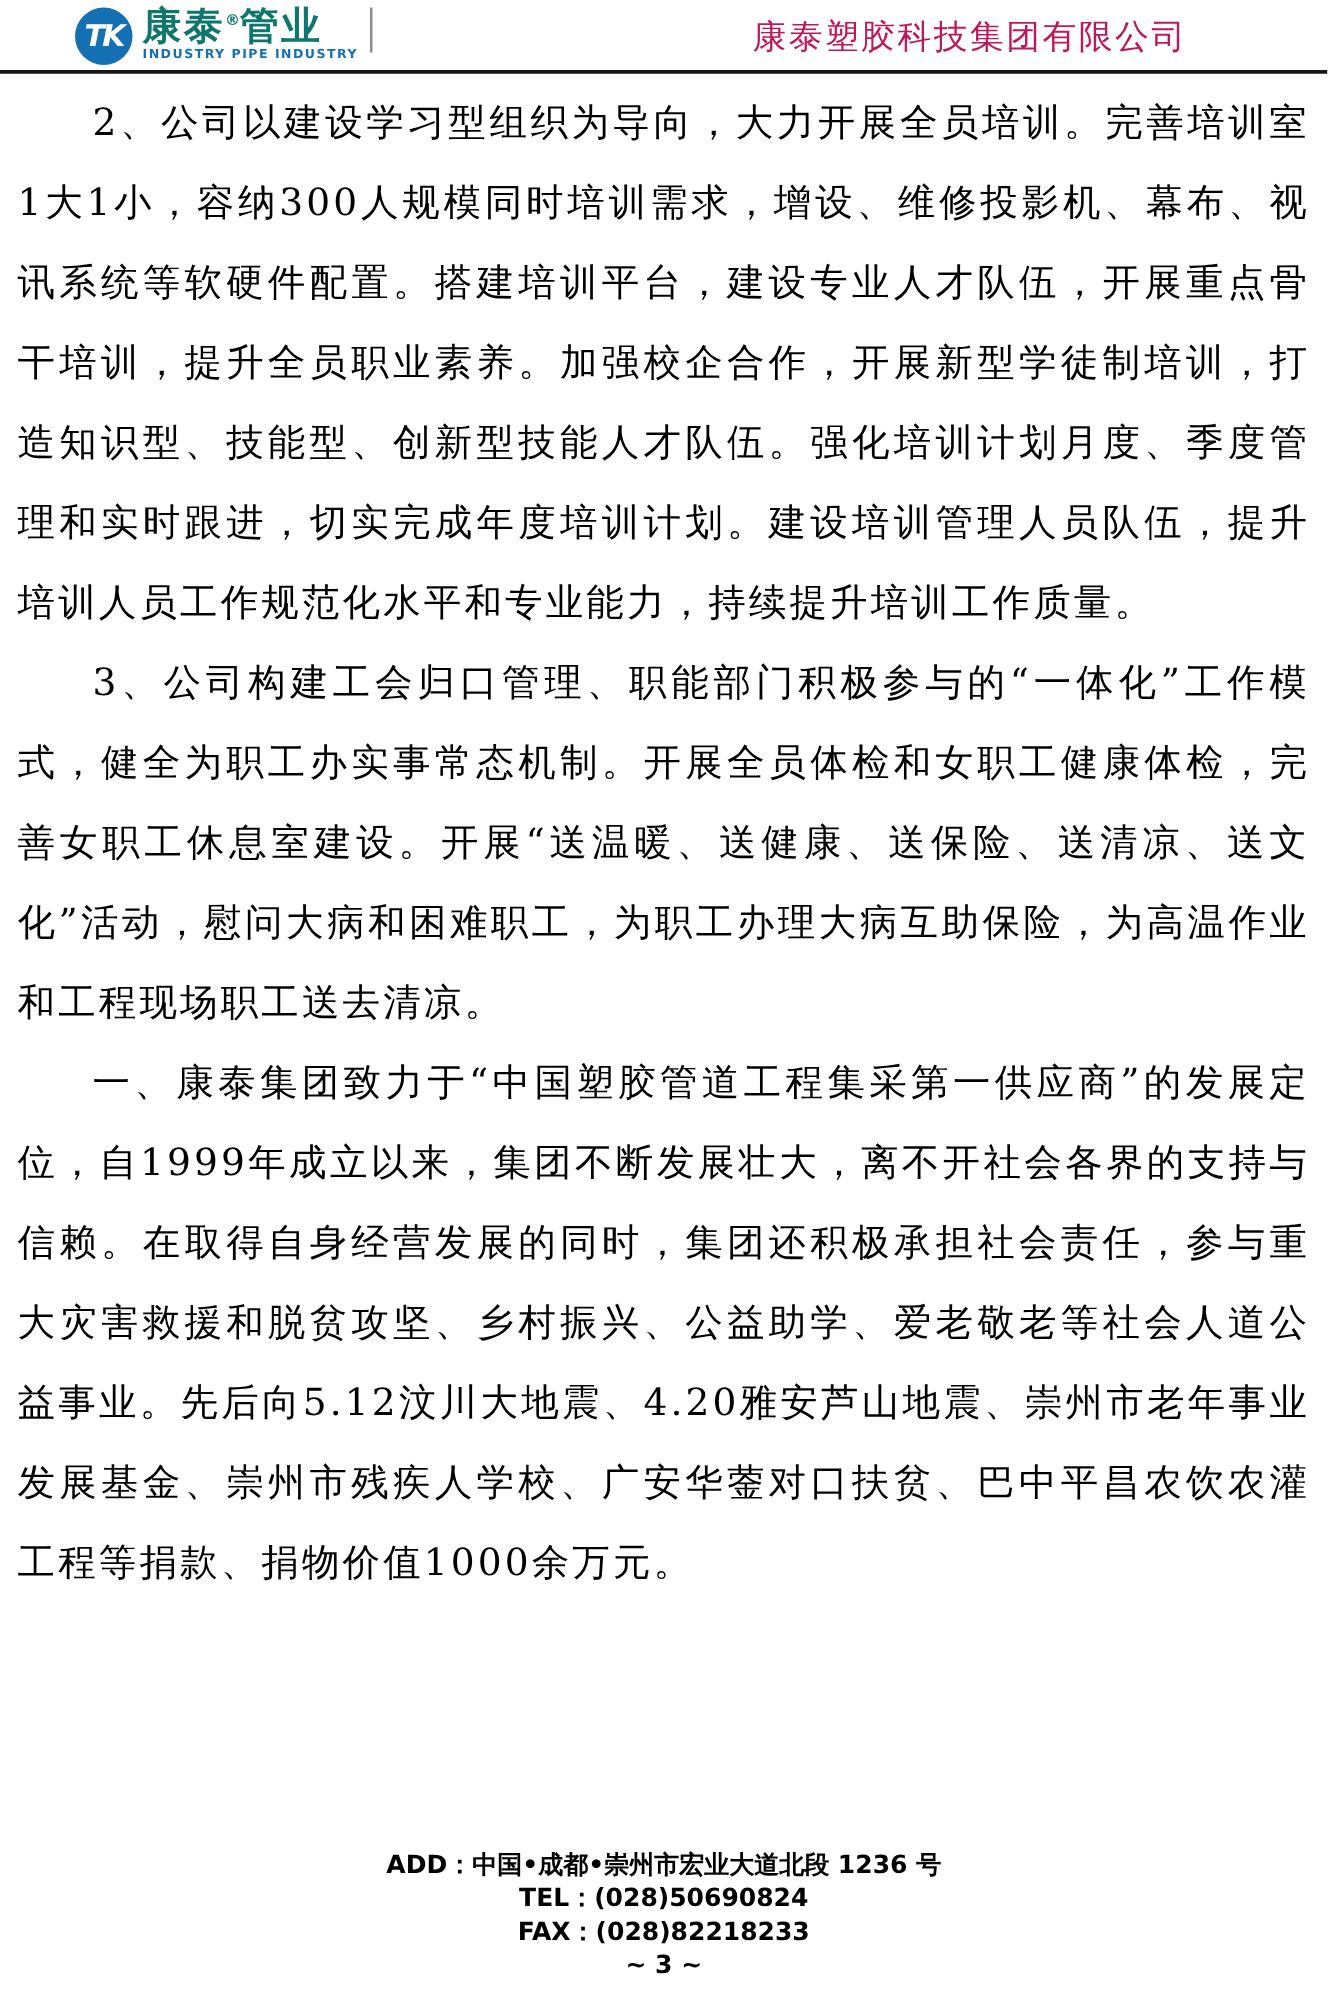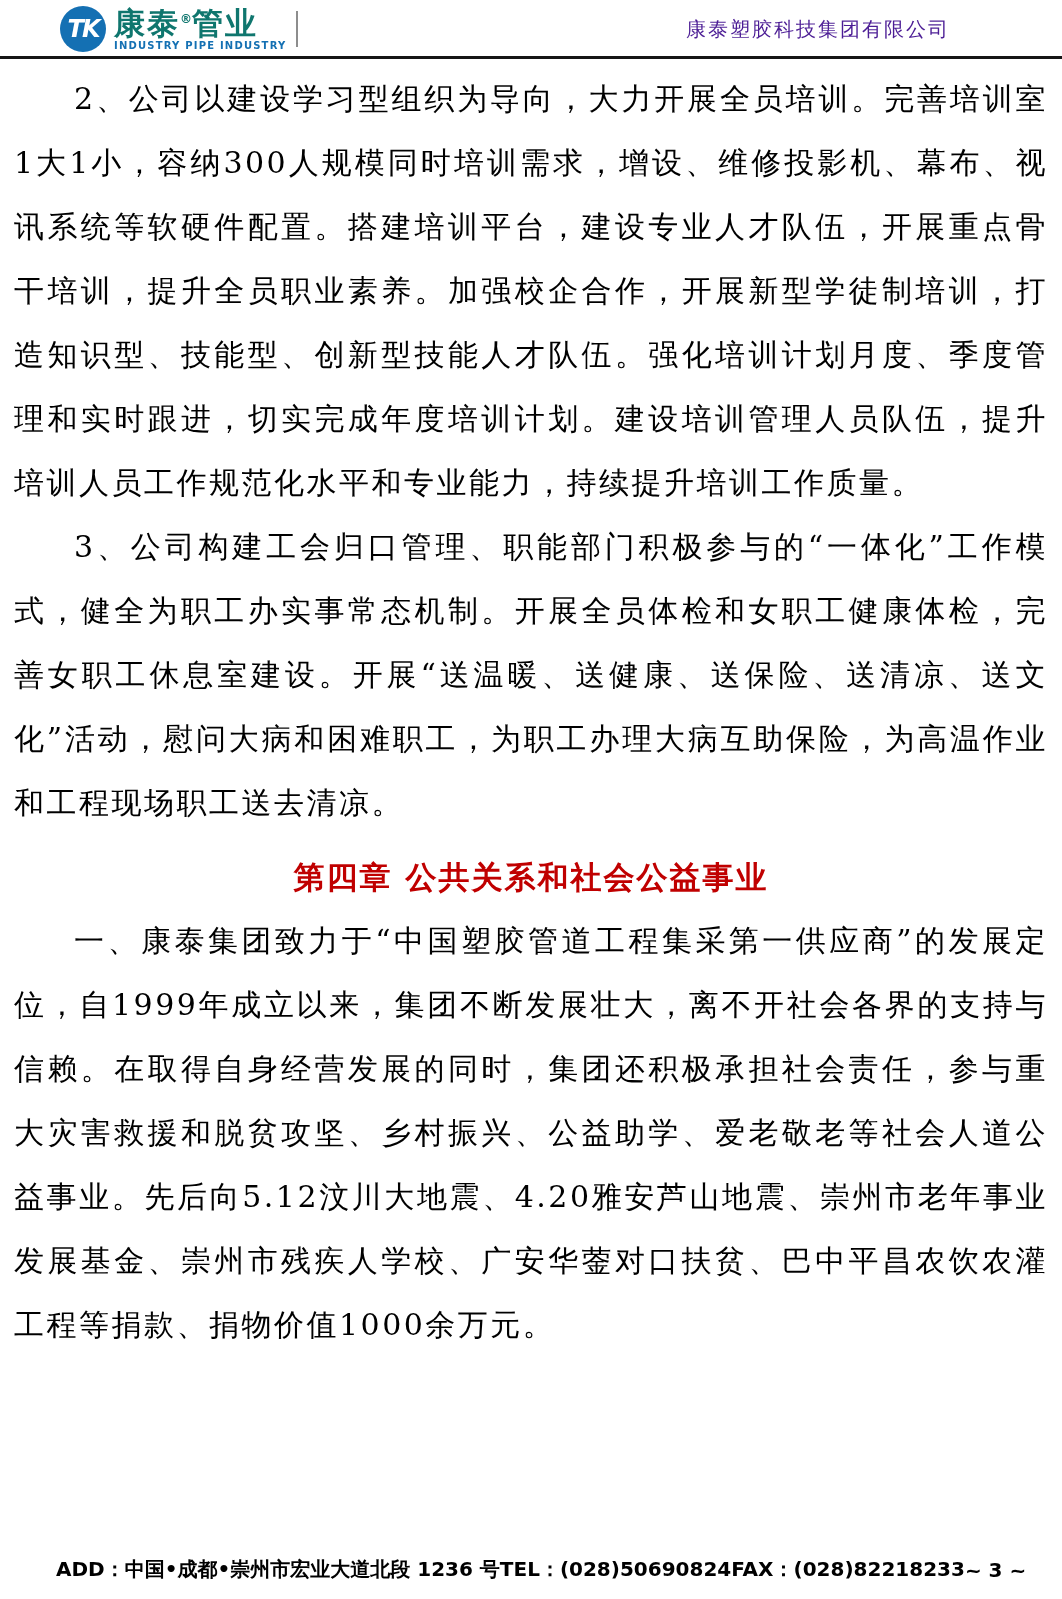--- a/index.html
+++ b/index.html
@@ -9,21 +9,21 @@
     position:relative;overflow:hidden;
   }
   .page{width:1062px;height:1599px;position:relative;}
   
   .hdr{
     display:flex;align-items:center;justify-content:space-between;
     padding:6px 112px 4px 60px;height:46px;
     border-bottom:3px solid #161616;
     font-family:"DejaVu Sans","Liberation Sans",sans-serif;
   }
-  .hdr-left{display:flex;align-items:center;}
+  .hdr-left{display:flex;align-items:flex-start;}
   .tk{
     width:46px;height:46px;border-radius:50%;background:#1470b3;
     color:#fff;display:flex;align-items:center;justify-content:center;
     font-style:italic;font-weight:bold;font-size:24px;flex:0 0 auto;
     letter-spacing:-2px;
   }
   .brand-col{margin-left:8px;line-height:1;}
   .brand-cn{
     font-size:31px;font-weight:bold;color:#0f766e;letter-spacing:2px;
     white-space:nowrap;
@@ -32,39 +32,39 @@
   .brand-en{
     font-size:10px;font-weight:bold;color:#1470b3;letter-spacing:1.2px;
     margin-top:2px;white-space:nowrap;
   }
   .vdiv{width:2px;height:36px;background:#8d8d8d;margin:0 14px 0 10px;}
   .tagline{
     font-size:23px;font-weight:bold;color:#3d3d3d;letter-spacing:3px;
     white-space:nowrap;
   }
   .company{
-    font-size:20px;color:#4c1d95;letter-spacing:2px;white-space:nowrap;
+    font-size:27px;color:#be185d;letter-spacing:2px;white-space:nowrap;
   }
   
   main{padding:8px 14px 0 14px;}
   p.body-para{
     margin:0;font-size:30px;line-height:64px;
     text-align:justify;text-indent:2em;letter-spacing:2.5px;
   }
   .chapter{
     margin:10px 0 0 0;text-align:center;font-size:31px;font-weight:bold;
     color:#c00000;line-height:64px;letter-spacing:2px;
   }
   
   .ftr{
     position:absolute;left:0;right:0;bottom:16px;
     display:flex;align-items:center;justify-content:space-between;
     padding:0 56px;
     font-family:"DejaVu Sans","Liberation Sans",sans-serif;
-    font-weight:bold;font-size:20px;white-space:nowrap;
+    font-weight:bold;font-size:20px;white-space:nowrap;flex-direction:column;
   }
 </style>
 </head>
 <body>
 
 <div class="page">
 
   <header class="hdr">
     <div class="hdr-left">
       <div class="tk">
@@ -75,21 +75,20 @@
         <div class="brand-en">INDUSTRY PIPE INDUSTRY</div>
       </div>
       <div class="vdiv"></div>
     </div>
     <div class="company">康泰塑胶科技集团有限公司</div>
   </header>
 
   <main>
     <p class="body-para">2、公司以建设学习型组织为导向，大力开展全员培训。完善培训室1大1小，容纳300人规模同时培训需求，增设、维修投影机、幕布、视讯系统等软硬件配置。搭建培训平台，建设专业人才队伍，开展重点骨干培训，提升全员职业素养。加强校企合作，开展新型学徒制培训，打造知识型、技能型、创新型技能人才队伍。强化培训计划月度、季度管理和实时跟进，切实完成年度培训计划。建设培训管理人员队伍，提升培训人员工作规范化水平和专业能力，持续提升培训工作质量。</p>
     <p class="body-para">3、公司构建工会归口管理、职能部门积极参与的“一体化”工作模式，健全为职工办实事常态机制。开展全员体检和女职工健康体检，完善女职工休息室建设。开展“送温暖、送健康、送保险、送清凉、送文化”活动，慰问大病和困难职工，为职工办理大病互助保险，为高温作业和工程现场职工送去清凉。</p>
-    <h2 class="chapter">第四章  公共关系和社会公益事业</h2>
     <p class="body-para">一、康泰集团致力于“中国塑胶管道工程集采第一供应商”的发展定位，自1999年成立以来，集团不断发展壮大，离不开社会各界的支持与信赖。在取得自身经营发展的同时，集团还积极承担社会责任，参与重大灾害救援和脱贫攻坚、乡村振兴、公益助学、爱老敬老等社会人道公益事业。先后向5.12汶川大地震、4.20雅安芦山地震、崇州市老年事业发展基金、崇州市残疾人学校、广安华蓥对口扶贫、巴中平昌农饮农灌工程等捐款、捐物价值1000余万元。</p>
   </main>
 
   <footer class="ftr">
     <span>ADD：中国•成都•崇州市宏业大道北段 1236 号</span>
     <span>TEL：(028)50690824</span>
     <span>FAX：(028)82218233</span>
     <span>~ 3 ~</span>
   </footer>
 

